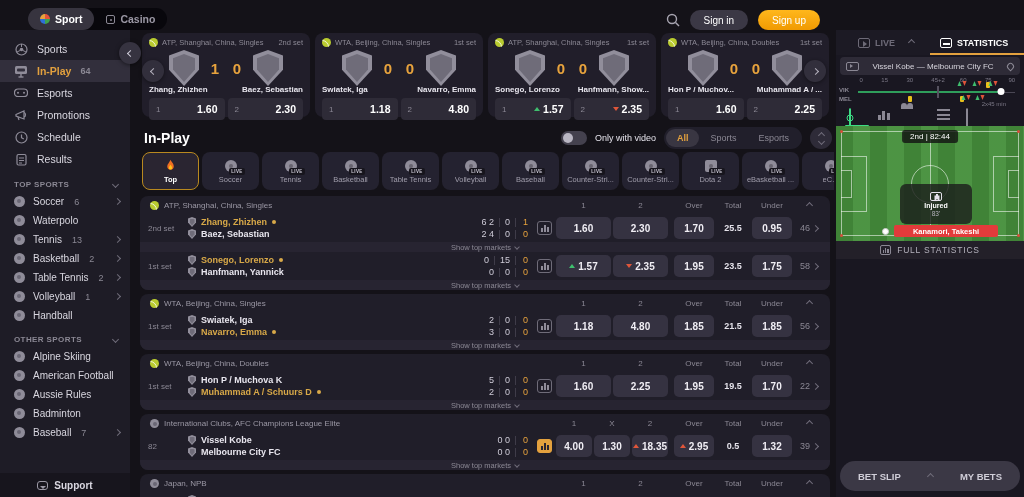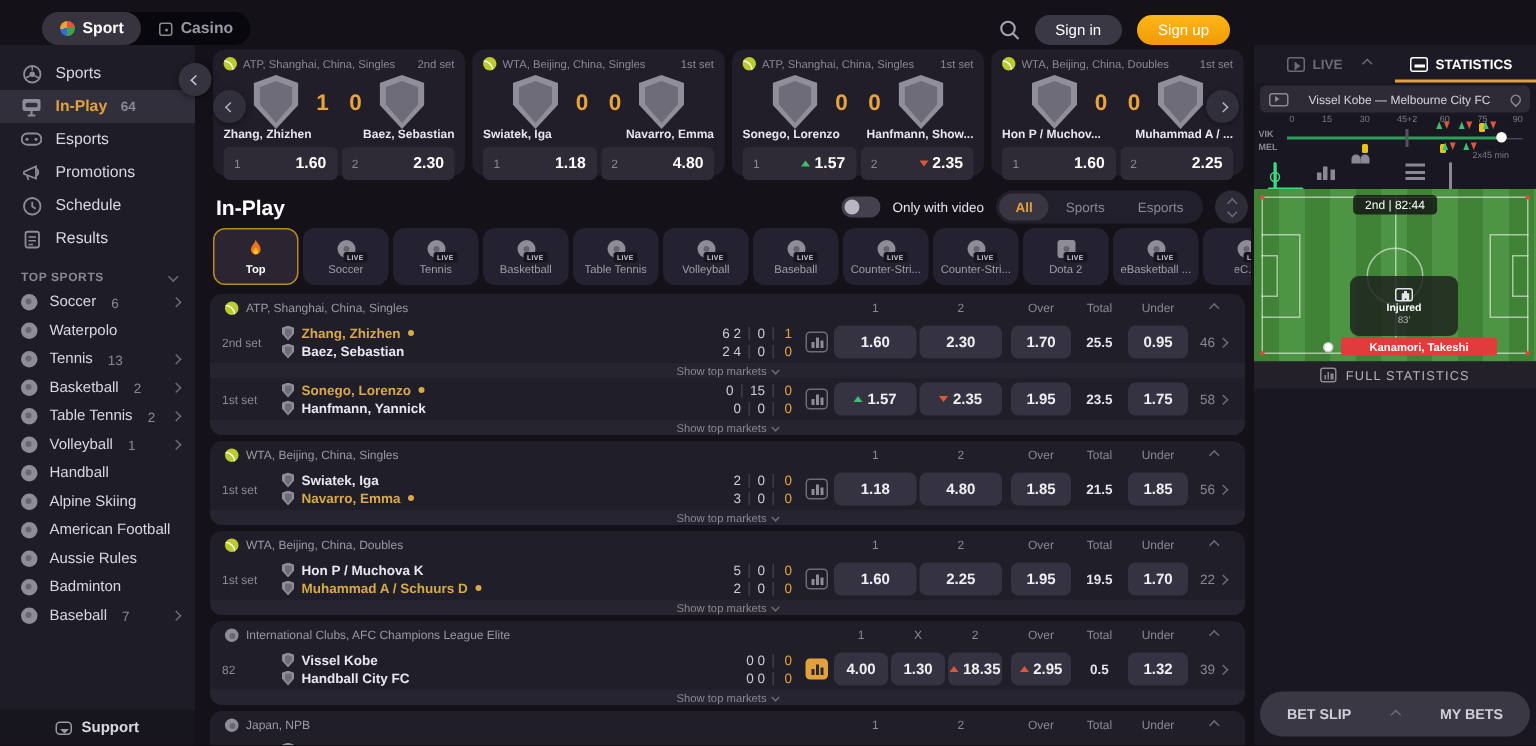--- a/index.html
+++ b/index.html
@@ -320,20 +320,24 @@
         <span class="ballc"></span>
         <span>Volleyball</span>
         <span class="cnt">1</span>
         <i class="chev"></i>
       </div>
     <div class="sp-item">
         <span class="ballc"></span>
         <span>Handball</span>
       </div>
 
+    <div class="sec-head">
+      <span>OTHER SPORTS</span>
+      <i class="chev down"></i>
+    </div>
     <div class="sp-item">
         <span class="ballc"></span>
         <span>Alpine Skiing</span>
       </div>
     <div class="sp-item">
         <span class="ballc"></span>
         <span>American Football</span>
       </div>
     <div class="sp-item">
         <span class="ballc"></span>
@@ -882,21 +886,21 @@
         </div>
         <div class="grow">
           <span class="gr-period">82</span>
           <div class="gr-teams">
             <div class="tline">
                 <span class="shield sm"></span>
                 <span class="tname">Vissel Kobe</span>
               </div>
             <div class="tline">
                 <span class="shield sm"></span>
-                <span class="tname">Handball City FC</span>
+                <span class="tname">Melbourne City FC</span>
               </div>
           </div>
           <div class="gr-score">
             <div class="sline">
                 <span>0 0</span>
                 <span class="sep"></span>
                 <span class="ys">0</span>
               </div>
             <div class="sline">
                 <span>0 0</span>

